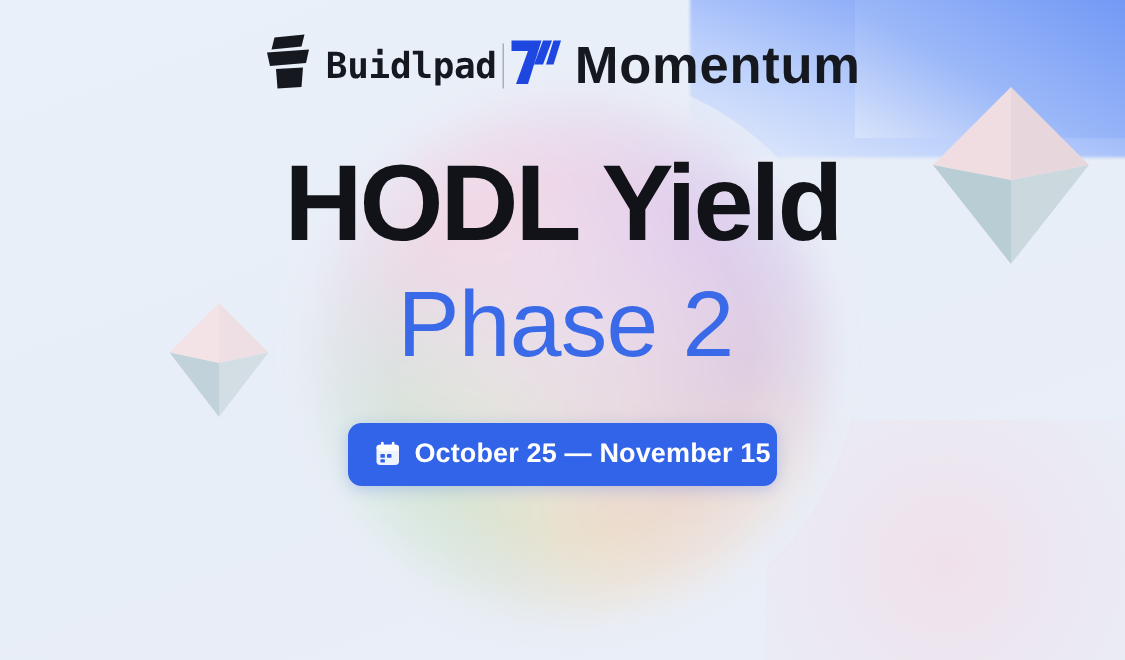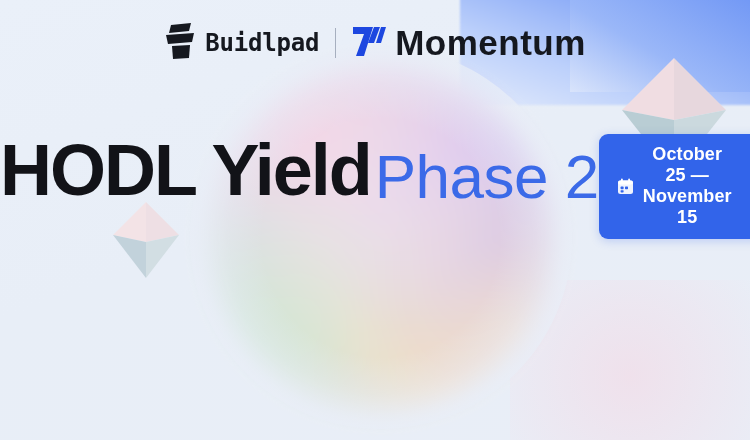--- a/index.html
+++ b/index.html
@@ -100,21 +100,21 @@
 
   
   .lockup {
     position: absolute;
     top: 22px;
     left: 0;
     right: 0;
     display: flex;
     align-items: center;
     justify-content: center;
-    gap: 16px;
+    gap: 4px;
   }
   .brand {
     display: flex;
     align-items: center;
     gap: 9px;
   }
   .brand-mark {
     display: block;
   }
   .brand-name {
@@ -136,21 +136,21 @@
     opacity: 0.85;
   }
 
   
   .content {
     position: absolute;
     left: 0;
     right: 0;
     top: 100px;
     display: flex;
-    flex-direction: row;
+    flex-direction: column;
     align-items: center;
   }
   .headline {
     font-size: 72px;
     line-height: 1;
     font-weight: 700;
     letter-spacing: -2px;
     color: #121318;
     margin: 0;
     white-space: nowrap;
@@ -168,21 +168,21 @@
   
   .date-pill {
     margin-top: 34px;
     display: inline-flex;
     align-items: center;
     gap: 9px;
     background: #3264ea;
     color: #ffffff;
     border: none;
     border-radius: 9px;
-    padding: 10px 32px 11px 18px;
+    padding: 10px 4px 11px 18px;
     font-family: "Liberation Sans", sans-serif;
     font-size: 18px;
     font-weight: 700;
     letter-spacing: 0.1px;
     cursor: pointer;
     box-shadow: 0 2px 10px rgba(50,100,234,0.25);
   }
   .cal-icon {
     display: inline-block;
     width: 17px;

